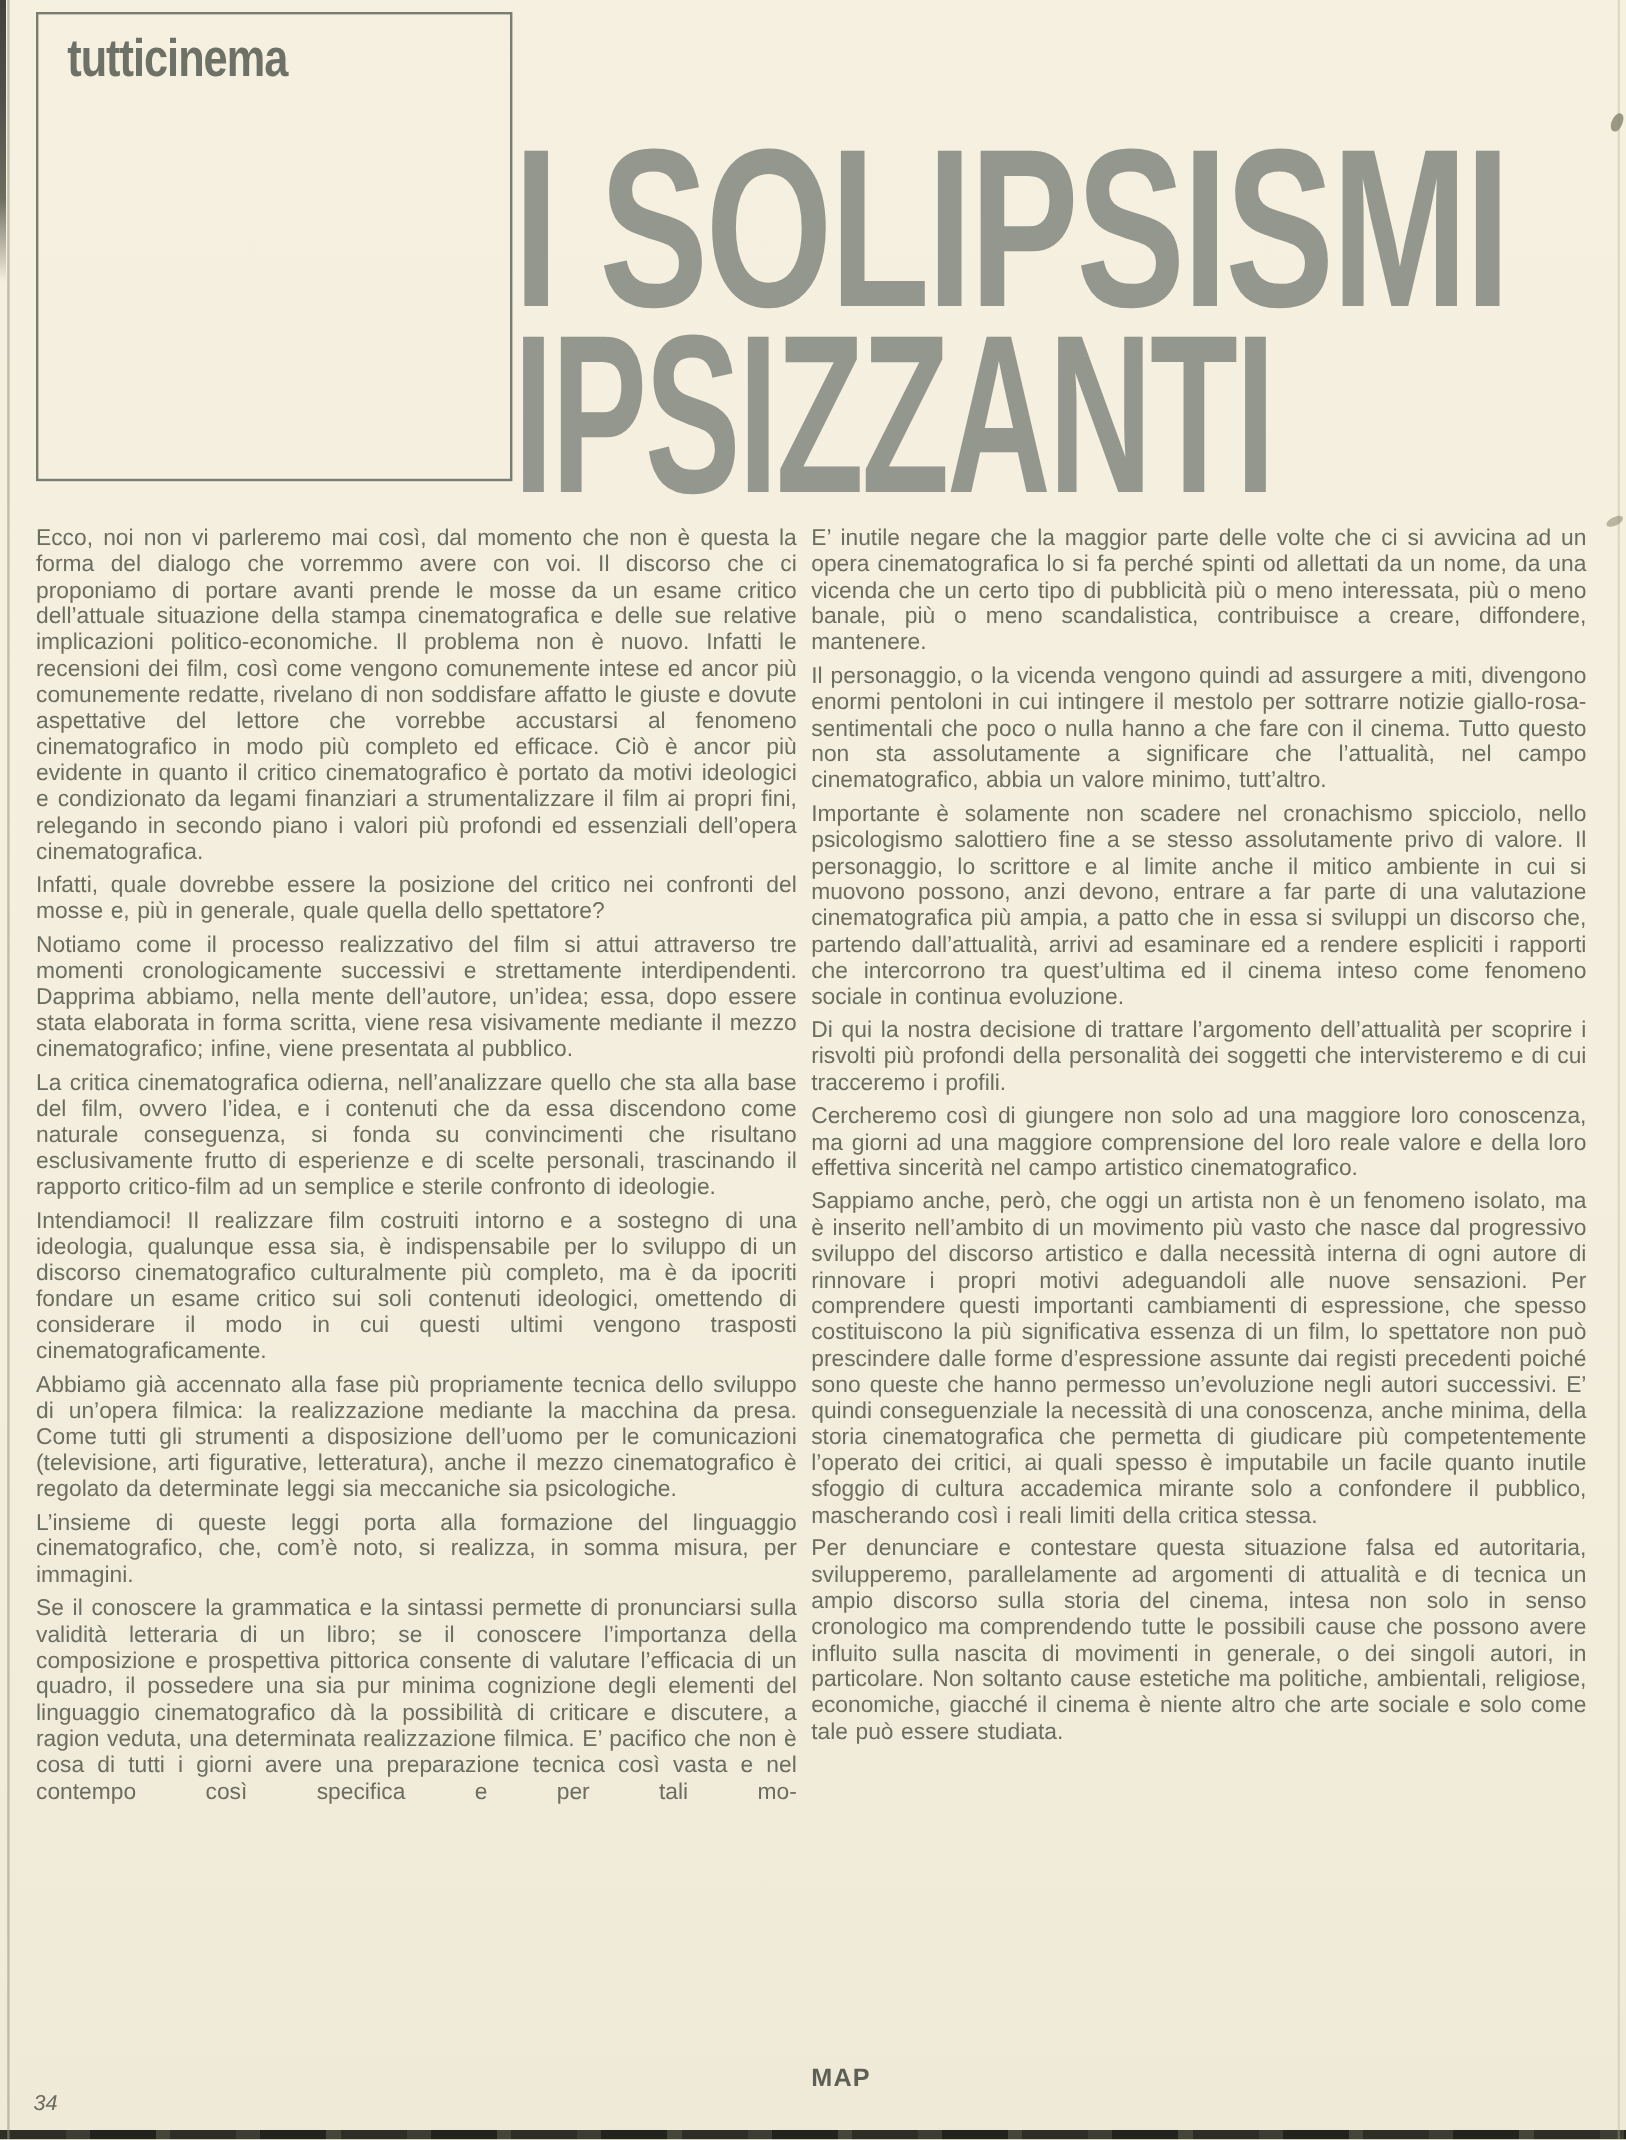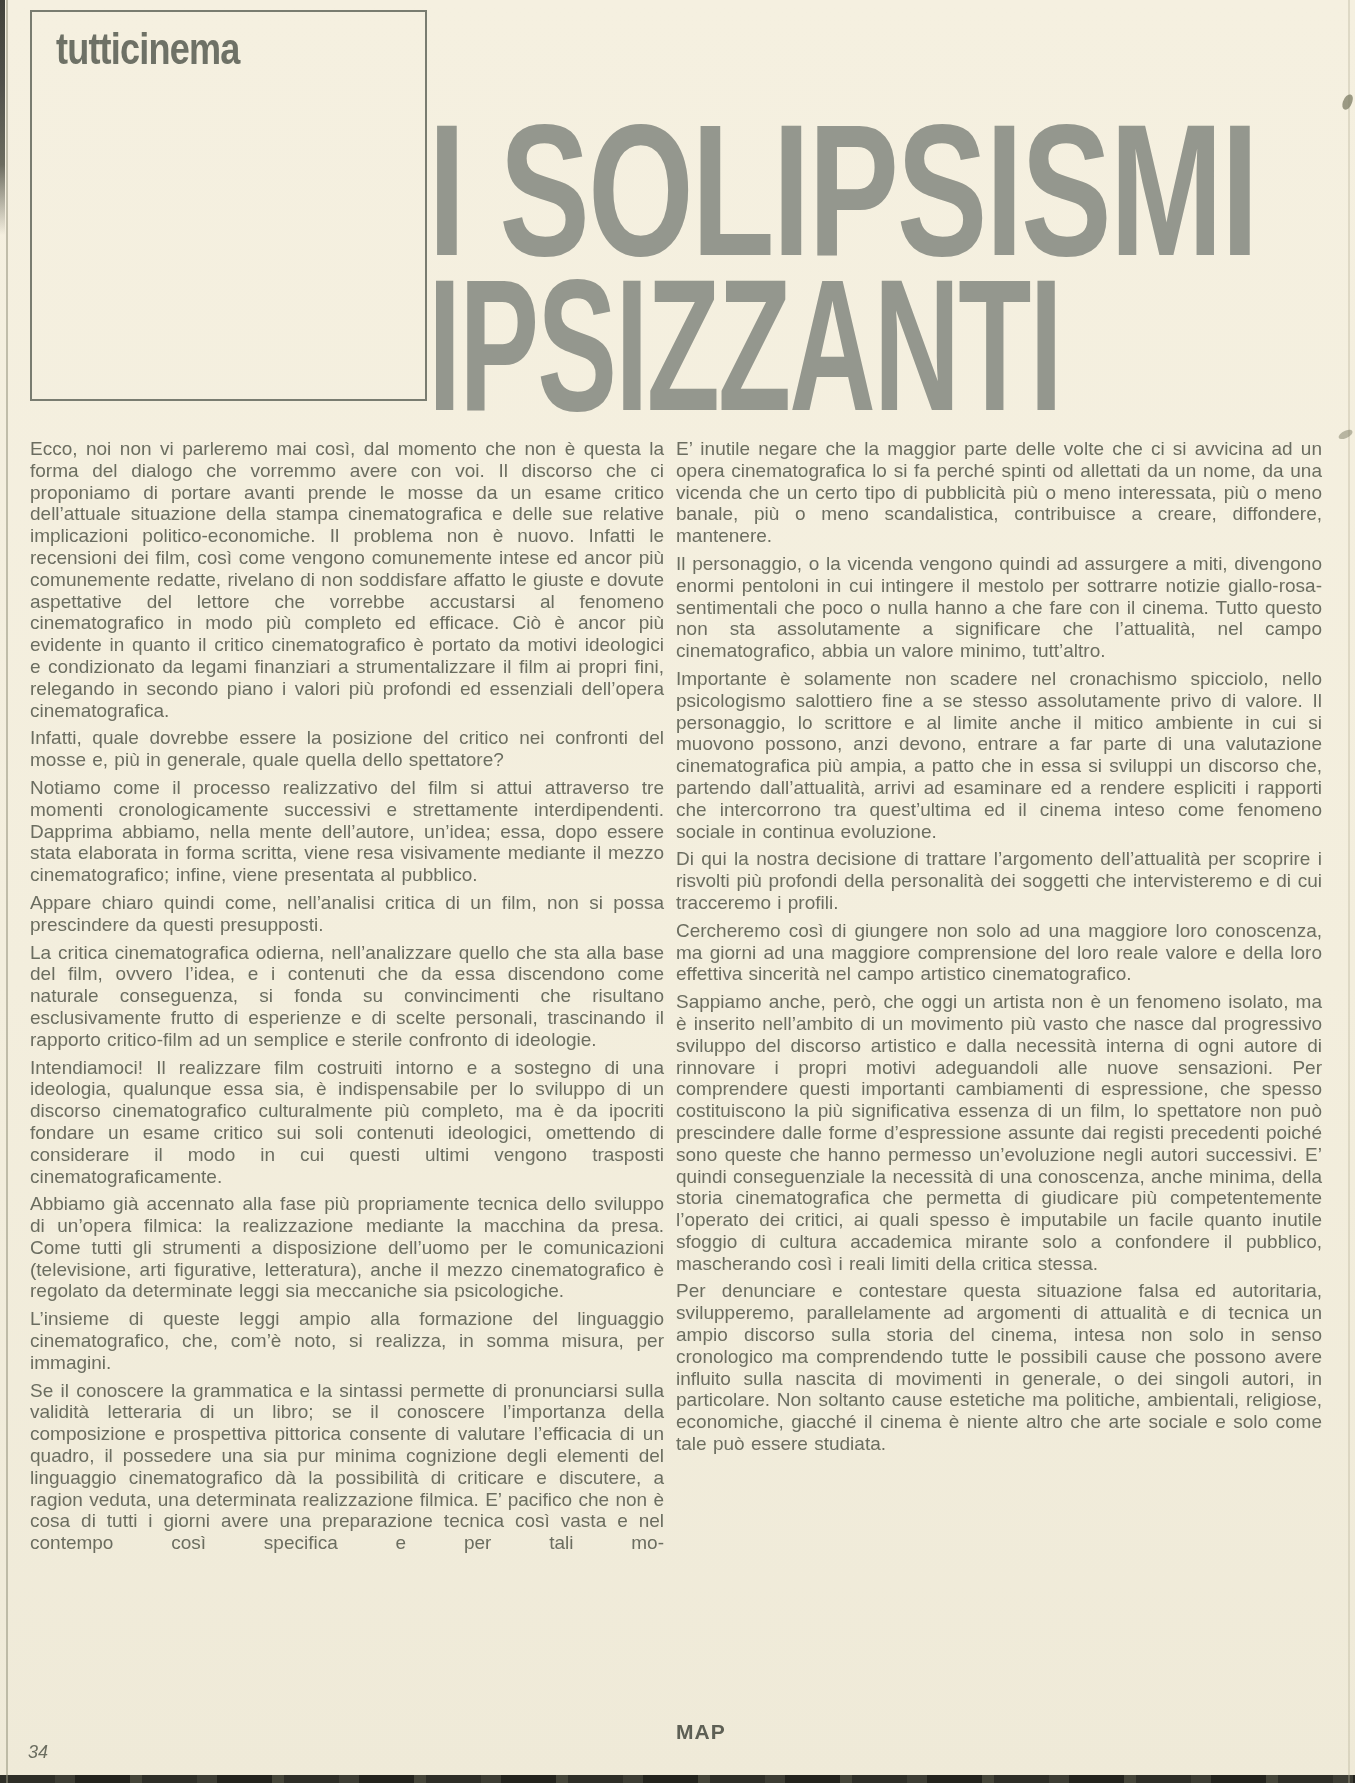--- a/index.html
+++ b/index.html
@@ -82,25 +82,24 @@
 
   <div class="title">
     <div class="l1">I SOLIPSISMI</div>
     <div class="l2">IPSIZZANTI</div>
   </div>
 
   <div class="column col-left">
       <p>Ecco, noi non vi parleremo mai così, dal momento che non è questa la forma del dialogo che vorremmo avere con voi. Il discorso che ci proponiamo di portare avanti prende le mosse da un esame critico dell’attuale situazione della stampa cinematografica e delle sue relative implicazioni politico-economiche. Il problema non è nuovo. Infatti le recensioni dei film, così come vengono comunemente intese ed ancor più comunemente redatte, rivelano di non soddisfare affatto le giuste e dovute aspettative del lettore che vorrebbe accustarsi al fenomeno cinematografico in modo più completo ed efficace. Ciò è ancor più evidente in quanto il critico cinematografico è portato da motivi ideologici e condizionato da legami finanziari a strumentalizzare il film ai propri fini, relegando in secondo piano i valori più profondi ed essenziali dell’opera cinematografica.</p>
       <p>Infatti, quale dovrebbe essere la posizione del critico nei confronti del mosse e, più in generale, quale quella dello spettatore?</p>
       <p>Notiamo come il processo realizzativo del film si attui attraverso tre momenti cronologicamente successivi e strettamente interdipendenti. Dapprima abbiamo, nella mente dell’autore, un’idea; essa, dopo essere stata elaborata in forma scritta, viene resa visivamente mediante il mezzo cinematografico; infine, viene presentata al pubblico.</p>
-      <p>Appare chiaro quindi come, nell’analisi critica di un film, non si possa prescindere da questi presupposti.</p>
       <p>La critica cinematografica odierna, nell’analizzare quello che sta alla base del film, ovvero l’idea, e i contenuti che da essa discendono come naturale conseguenza, si fonda su convincimenti che risultano esclusivamente frutto di esperienze e di scelte personali, trascinando il rapporto critico-film ad un semplice e sterile confronto di ideologie.</p>
       <p>Intendiamoci! Il realizzare film costruiti intorno e a sostegno di una ideologia, qualunque essa sia, è indispensabile per lo sviluppo di un discorso cinematografico culturalmente più completo, ma è da ipocriti fondare un esame critico sui soli contenuti ideologici, omettendo di considerare il modo in cui questi ultimi vengono trasposti cinematograficamente.</p>
       <p>Abbiamo già accennato alla fase più propriamente tecnica dello sviluppo di un’opera filmica: la realizzazione mediante la macchina da presa. Come tutti gli strumenti a disposizione dell’uomo per le comunicazioni (televisione, arti figurative, letteratura), anche il mezzo cinematografico è regolato da determinate leggi sia meccaniche sia psicologiche.</p>
-      <p>L’insieme di queste leggi ampio alla formazione del linguaggio cinematografico, che, com’è noto, si realizza, in somma misura, per immagini.</p>
+      <p>L’insieme di queste leggi porta alla formazione del linguaggio cinematografico, che, com’è noto, si realizza, in somma misura, per immagini.</p>
       <p>Se il conoscere la grammatica e la sintassi permette di pronunciarsi sulla validità letteraria di un libro; se il conoscere l’importanza della composizione e prospettiva pittorica consente di valutare l’efficacia di un quadro, il possedere una sia pur minima cognizione degli elementi del linguaggio cinematografico dà la possibilità di criticare e discutere, a ragion veduta, una determinata realizzazione filmica. E’ pacifico che non è cosa di tutti i giorni avere una preparazione tecnica così vasta e nel contempo così specifica e per tali mo-</p>
     </div>
 
   <div class="column col-right">
       <p>E’ inutile negare che la maggior parte delle volte che ci si avvicina ad un opera cinematografica lo si fa perché spinti od allettati da un nome, da una vicenda che un certo tipo di pubblicità più o meno interessata, più o meno banale, più o meno scandalistica, contribuisce a creare, diffondere, mantenere.</p>
       <p>Il personaggio, o la vicenda vengono quindi ad assurgere a miti, divengono enormi pentoloni in cui intingere il mestolo per sottrarre notizie giallo-rosa-sentimentali che poco o nulla hanno a che fare con il cinema. Tutto questo non sta assolutamente a significare che l’attualità, nel campo cinematografico, abbia un valore minimo, tutt’altro.</p>
       <p>Importante è solamente non scadere nel cronachismo spicciolo, nello psicologismo salottiero fine a se stesso assolutamente privo di valore. Il personaggio, lo scrittore e al limite anche il mitico ambiente in cui si muovono possono, anzi devono, entrare a far parte di una valutazione cinematografica più ampia, a patto che in essa si sviluppi un discorso che, partendo dall’attualità, arrivi ad esaminare ed a rendere espliciti i rapporti che intercorrono tra quest’ultima ed il cinema inteso come fenomeno sociale in continua evoluzione.</p>
       <p>Di qui la nostra decisione di trattare l’argomento dell’attualità per scoprire i risvolti più profondi della personalità dei soggetti che intervisteremo e di cui tracceremo i profili.</p>
       <p>Cercheremo così di giungere non solo ad una maggiore loro conoscenza, ma giorni ad una maggiore comprensione del loro reale valore e della loro effettiva sincerità nel campo artistico cinematografico.</p>
       <p>Sappiamo anche, però, che oggi un artista non è un fenomeno isolato, ma è inserito nell’ambito di un movimento più vasto che nasce dal progressivo sviluppo del discorso artistico e dalla necessità interna di ogni autore di rinnovare i propri motivi adeguandoli alle nuove sensazioni. Per comprendere questi importanti cambiamenti di espressione, che spesso costituiscono la più significativa essenza di un film, lo spettatore non può prescindere dalle forme d’espressione assunte dai registi precedenti poiché sono queste che hanno permesso un’evoluzione negli autori successivi. E’ quindi conseguenziale la necessità di una conoscenza, anche minima, della storia cinematografica che permetta di giudicare più competentemente l’operato dei critici, ai quali spesso è imputabile un facile quanto inutile sfoggio di cultura accademica mirante solo a confondere il pubblico, mascherando così i reali limiti della critica stessa.</p>

